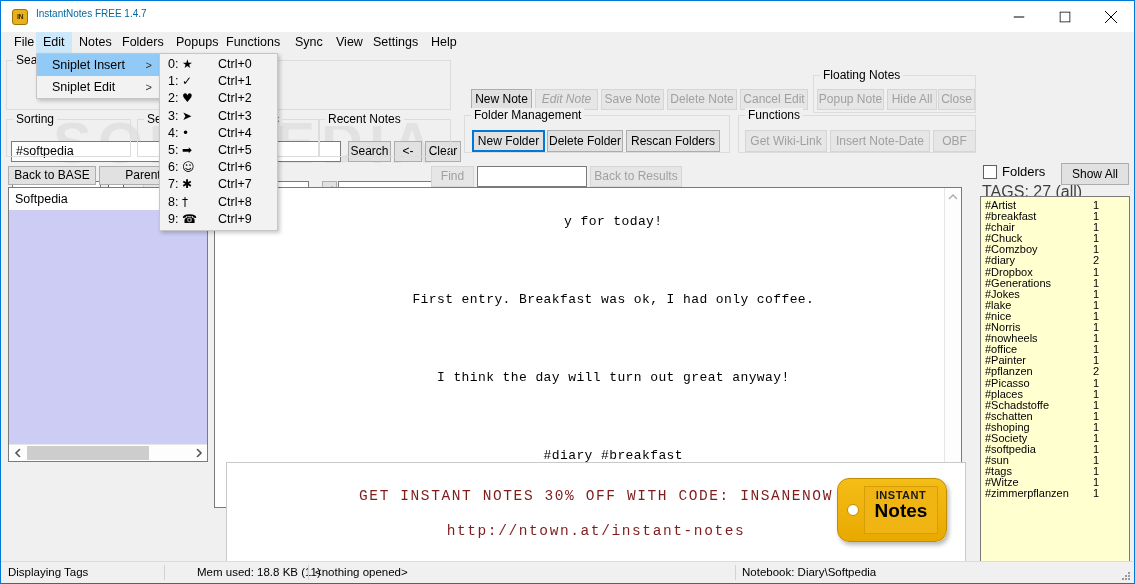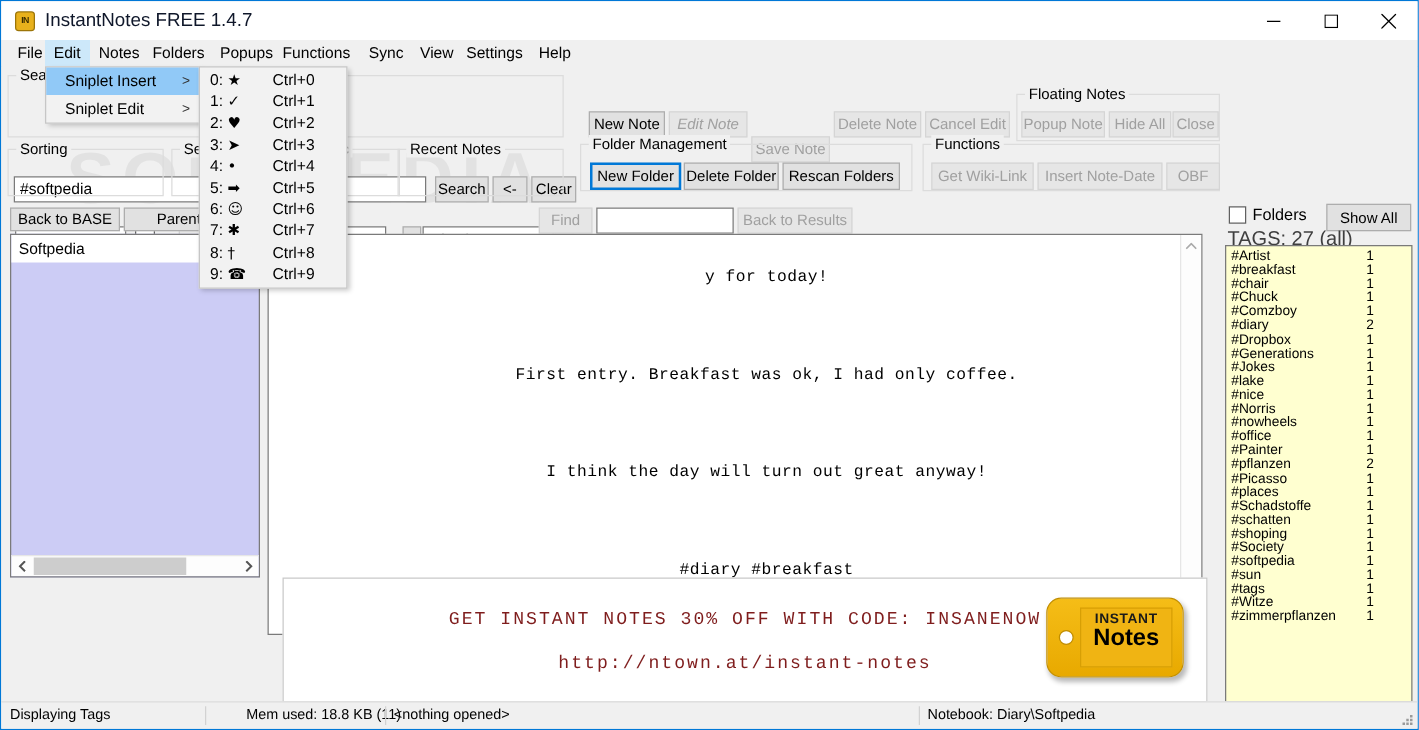--- a/index.html
+++ b/index.html
@@ -9,21 +9,21 @@
     font-size:12px;color:#000;background:#f0f0f0;
     -webkit-font-smoothing:antialiased;
   }
   .win{position:absolute;inset:0;border:1px solid #0078d7;background:#f0f0f0;box-sizing:border-box;}
 
   
   .titlebar{position:absolute;left:0;top:0;right:0;height:31px;background:#ffffff;}
   .title-ico{position:absolute;left:11px;top:8px;width:16px;height:16px;border-radius:3px;
     background:#e8b11c;border:1px solid #9c7508;box-sizing:border-box;
     font-size:7px;font-weight:bold;color:#3a2c00;line-height:14px;text-align:center;letter-spacing:-0.5px;}
-  .title-txt{position:absolute;left:35px;top:7px;font-size:15px;color:#0f172a;}
+  .title-txt{position:absolute;left:35px;top:7px;font-size:10px;color:#0369a1;}
   .wbtn{position:absolute;top:0;width:46px;height:31px;cursor:default;}
   .wbtn svg{position:absolute;left:50%;top:50%;transform:translate(-50%,-50%);}
   #w-min{right:92px;} #w-max{right:46px;} #w-close{right:0px;}
 
   
   .menubar{position:absolute;left:0;top:31px;right:0;height:21px;background:#f0f0f0;}
   .mitem{position:absolute;top:0;height:21px;line-height:21px;padding:0 7px;font-size:12.5px;white-space:nowrap;}
   .mitem.sel{background:#cde8fa;}
 
   
@@ -199,21 +199,21 @@
       <span class="ca">
         <svg width="9" height="6" viewBox="0 0 9 6">
             <path d="M0.5 1 L4.5 5 L8.5 1" fill="none" stroke="#444" stroke-width="1.2"></path>
           </svg>
       </span>
     </div>
     <div class="btn" style="left:443px;top:128px;width:15px;height:19px;line-height:17px;">&gt;</div>
 
     <div class="btn" style="left:470px;top:36px;width:61px;height:21px;line-height:19px;">New Note</div>
     <div class="btn dis" style="left:534px;top:36px;width:63px;height:21px;line-height:19px;font-style:italic;">Edit Note</div>
-    <div class="btn dis" style="left:600px;top:36px;width:63px;height:21px;line-height:19px;margin-top:20px;">Save Note</div>
+    <div class="btn dis" style="left:600px;top:36px;width:63px;height:21px;line-height:19px;">Save Note</div>
     <div class="btn dis" style="left:666px;top:36px;width:70px;height:21px;line-height:19px;">Delete Note</div>
     <div class="btn dis" style="left:739px;top:36px;width:68px;height:21px;line-height:19px;">Cancel Edit</div>
 
     <div class="grp" style="left:812px;top:22px;width:163px;height:38px;">
       <span class="lg">Floating Notes</span>
     </div>
     <div class="btn dis" style="left:816px;top:36px;width:67px;height:21px;line-height:19px;">Popup Note</div>
     <div class="btn dis" style="left:886px;top:36px;width:50px;height:21px;line-height:19px;">Hide All</div>
     <div class="btn dis" style="left:937px;top:36px;width:37px;height:21px;line-height:19px;">Close</div>
 

